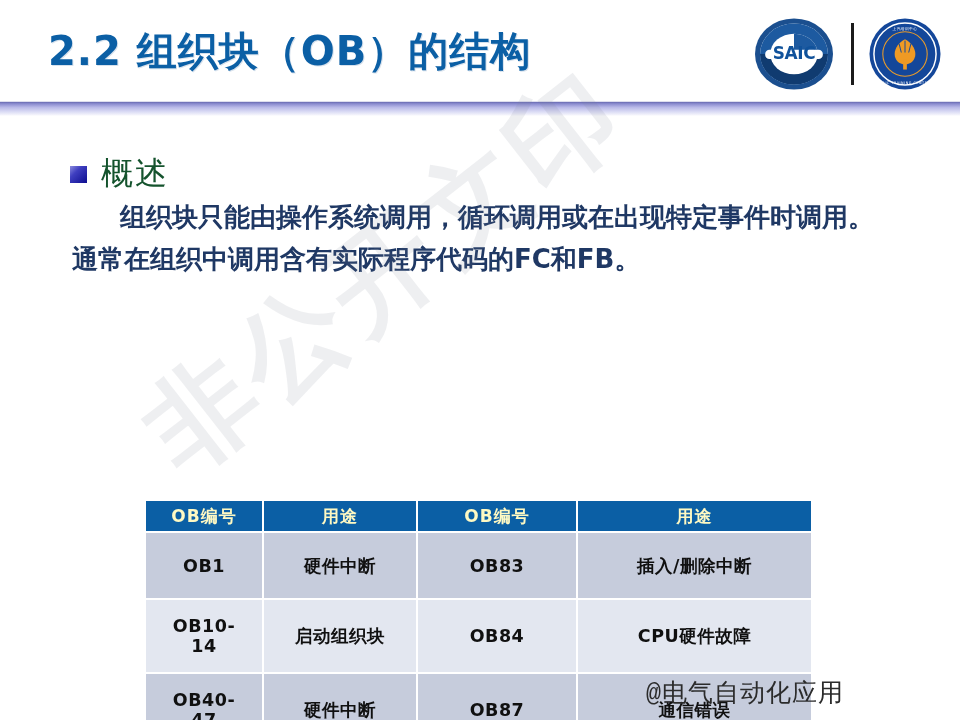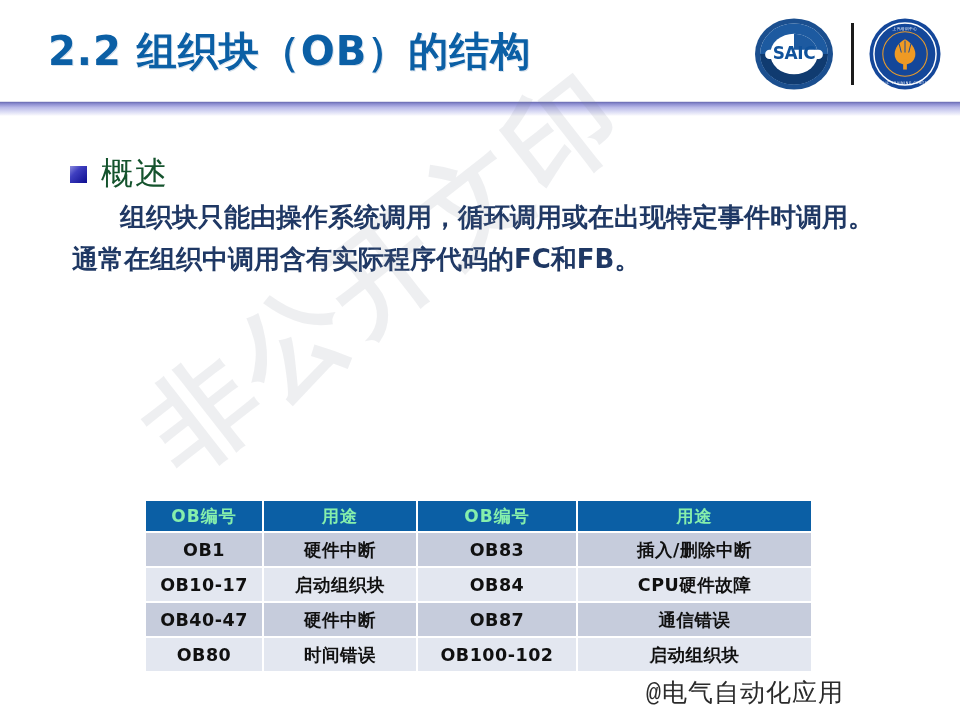--- a/index.html
+++ b/index.html
@@ -157,36 +157,36 @@
   }
   #ob-table {
     border-collapse: separate;
     border-spacing: 2px 2px;
     width: 667px;
     table-layout: fixed;
     font-family: "DejaVu Sans", "Liberation Sans", sans-serif;
   }
   #ob-table th {
     background: #0B5FA5;
-    color: #86efac;
+    color: #fef9c3;
     font-size: 17px;
     font-weight: bold;
     letter-spacing: 1px;
     height: 30px;
     text-align: center;
     padding: 0;
     border: 0;
   }
   #ob-table td {
     font-size: 17.5px;
     font-weight: bold;
     color: #101010;
     text-align: center;
     height: 33px;
-    padding: 0;
+    padding: 16px;
     border: 0;
     letter-spacing: 0.5px;
     margin-left: 44px;
   }
   #ob-table tr.row-dark td { background: #C6CCDC; }
   #ob-table tr.row-light td { background: #E3E7F0; }
 
   col.c1 { width: 116px; }
   col.c2 { width: 152px; }
   col.c3 { width: 158px; }
@@ -259,21 +259,21 @@
         </tr>
       </thead>
       <tbody>
         <tr class="row-dark">
           <td>OB1</td>
           <td>硬件中断</td>
           <td>OB83</td>
           <td>插入/删除中断</td>
         </tr>
         <tr class="row-light">
-          <td>OB10-17</td>
+          <td>OB10-14</td>
           <td>启动组织块</td>
           <td>OB84</td>
           <td>CPU硬件故障</td>
         </tr>
         <tr class="row-dark">
           <td>OB40-47</td>
           <td>硬件中断</td>
           <td>OB87</td>
           <td>通信错误</td>
         </tr>

